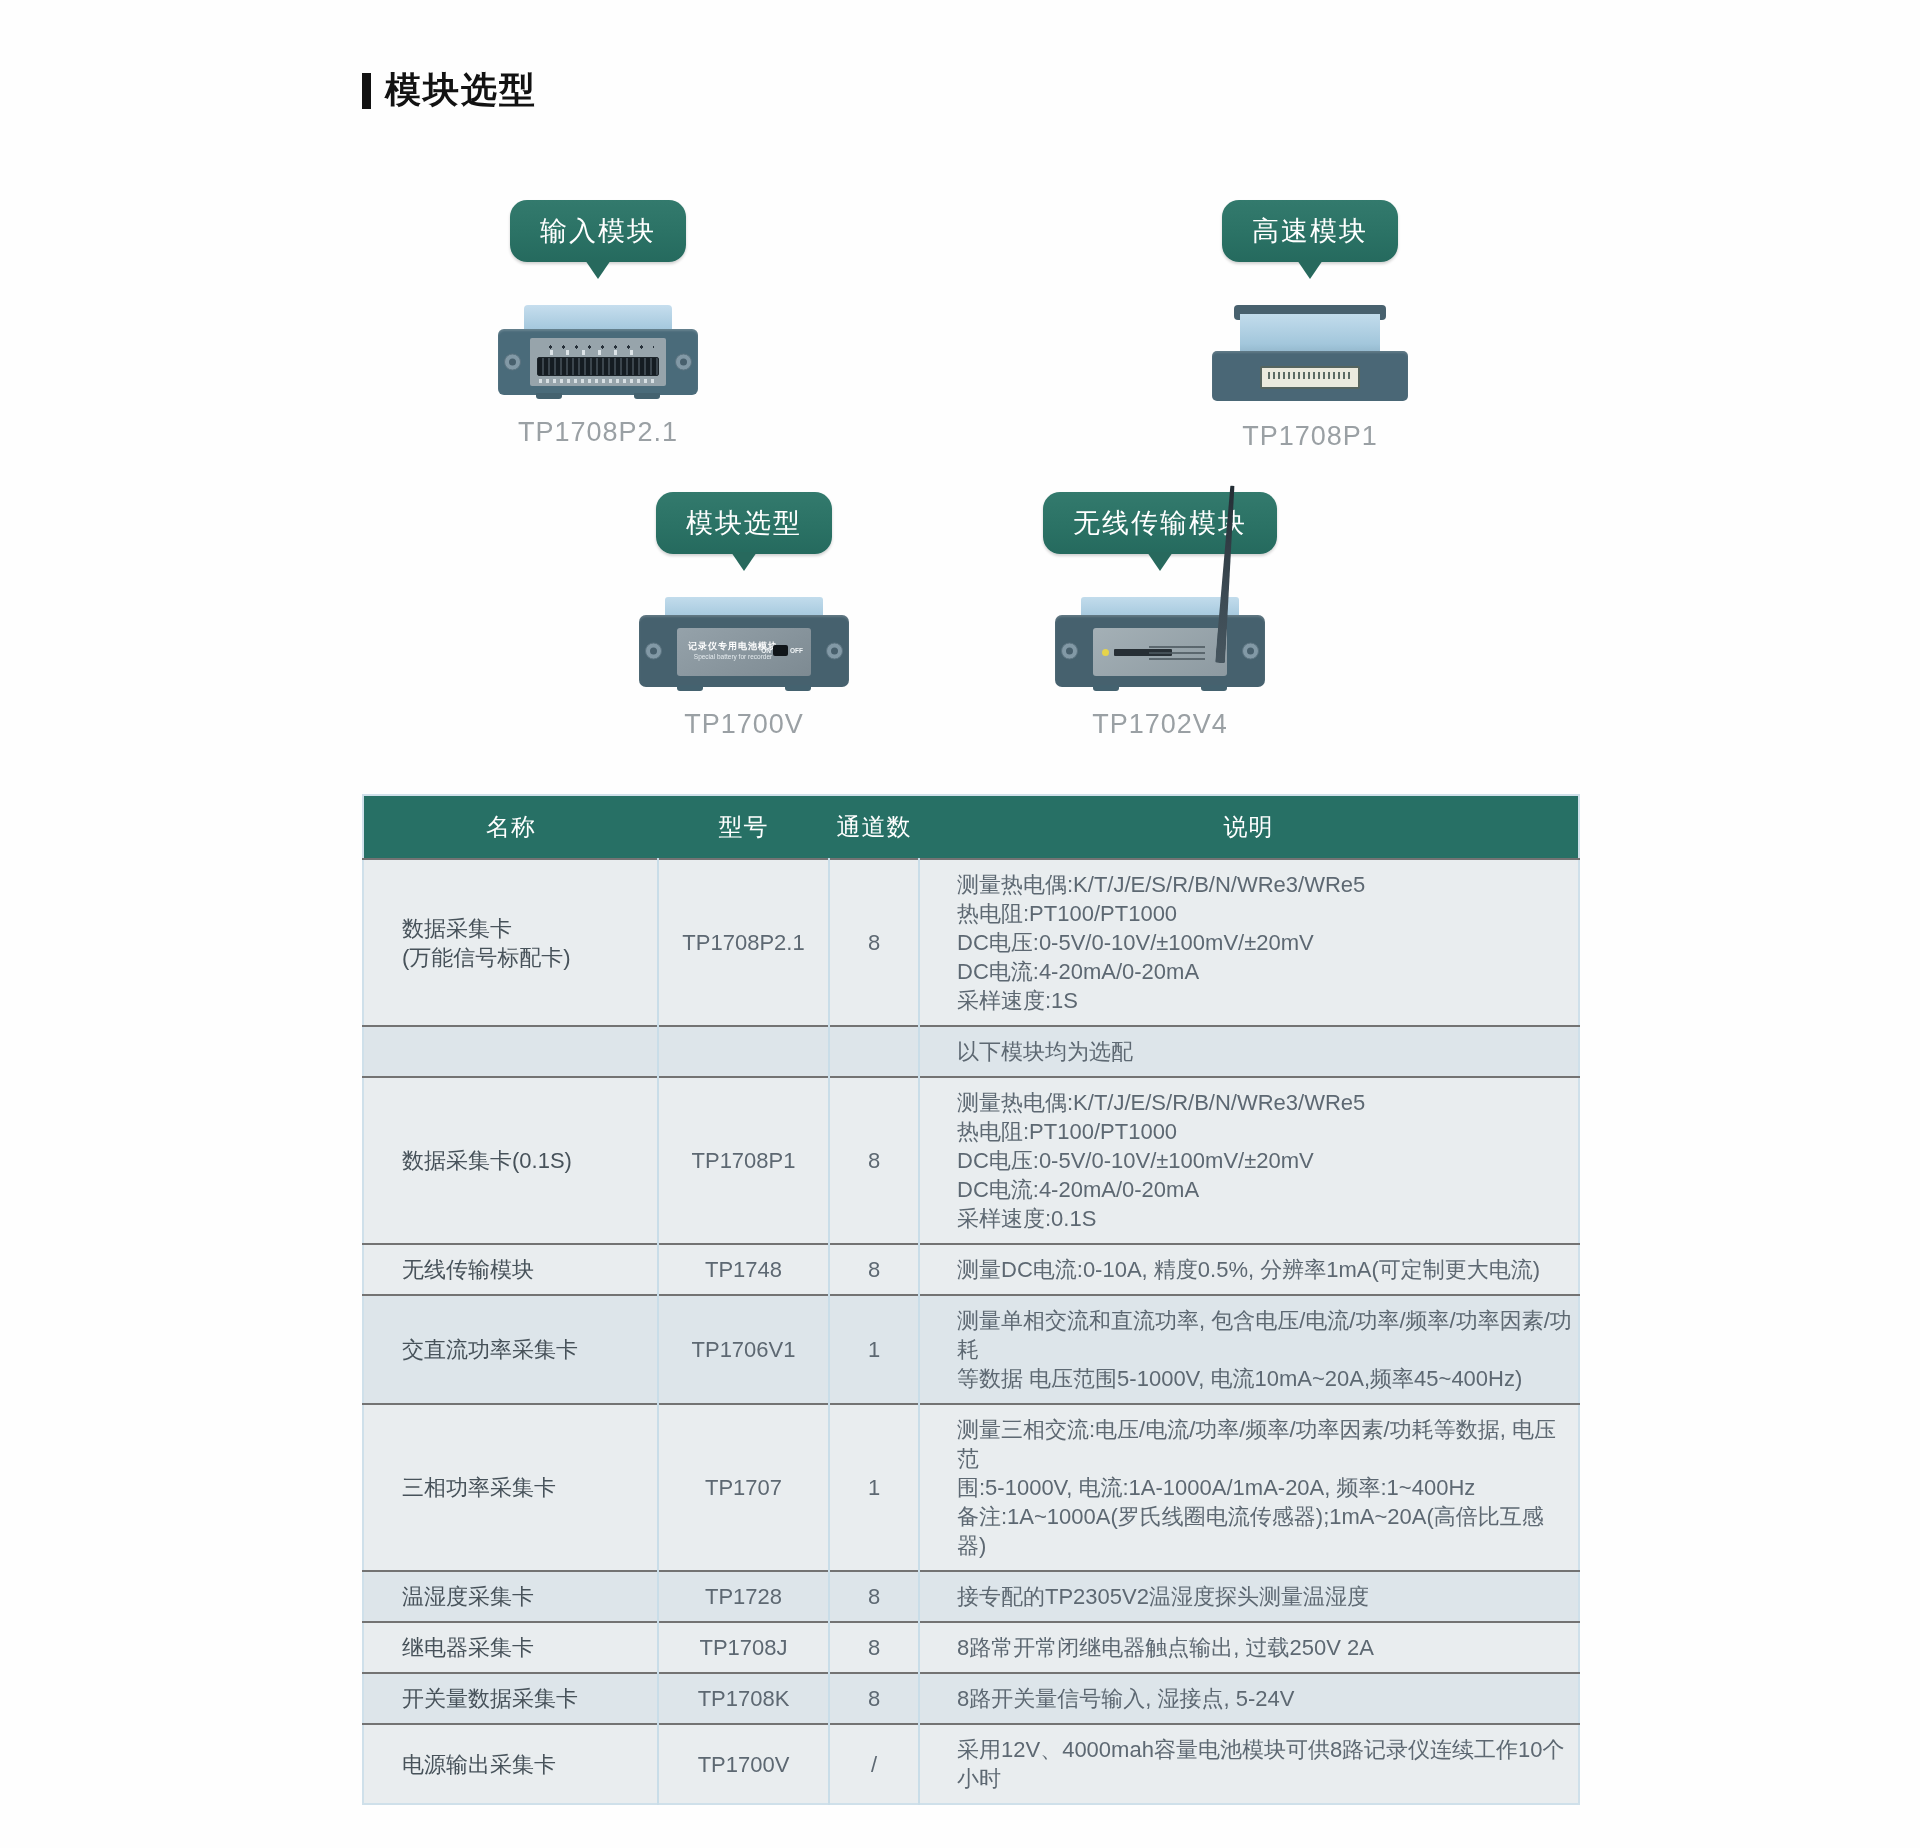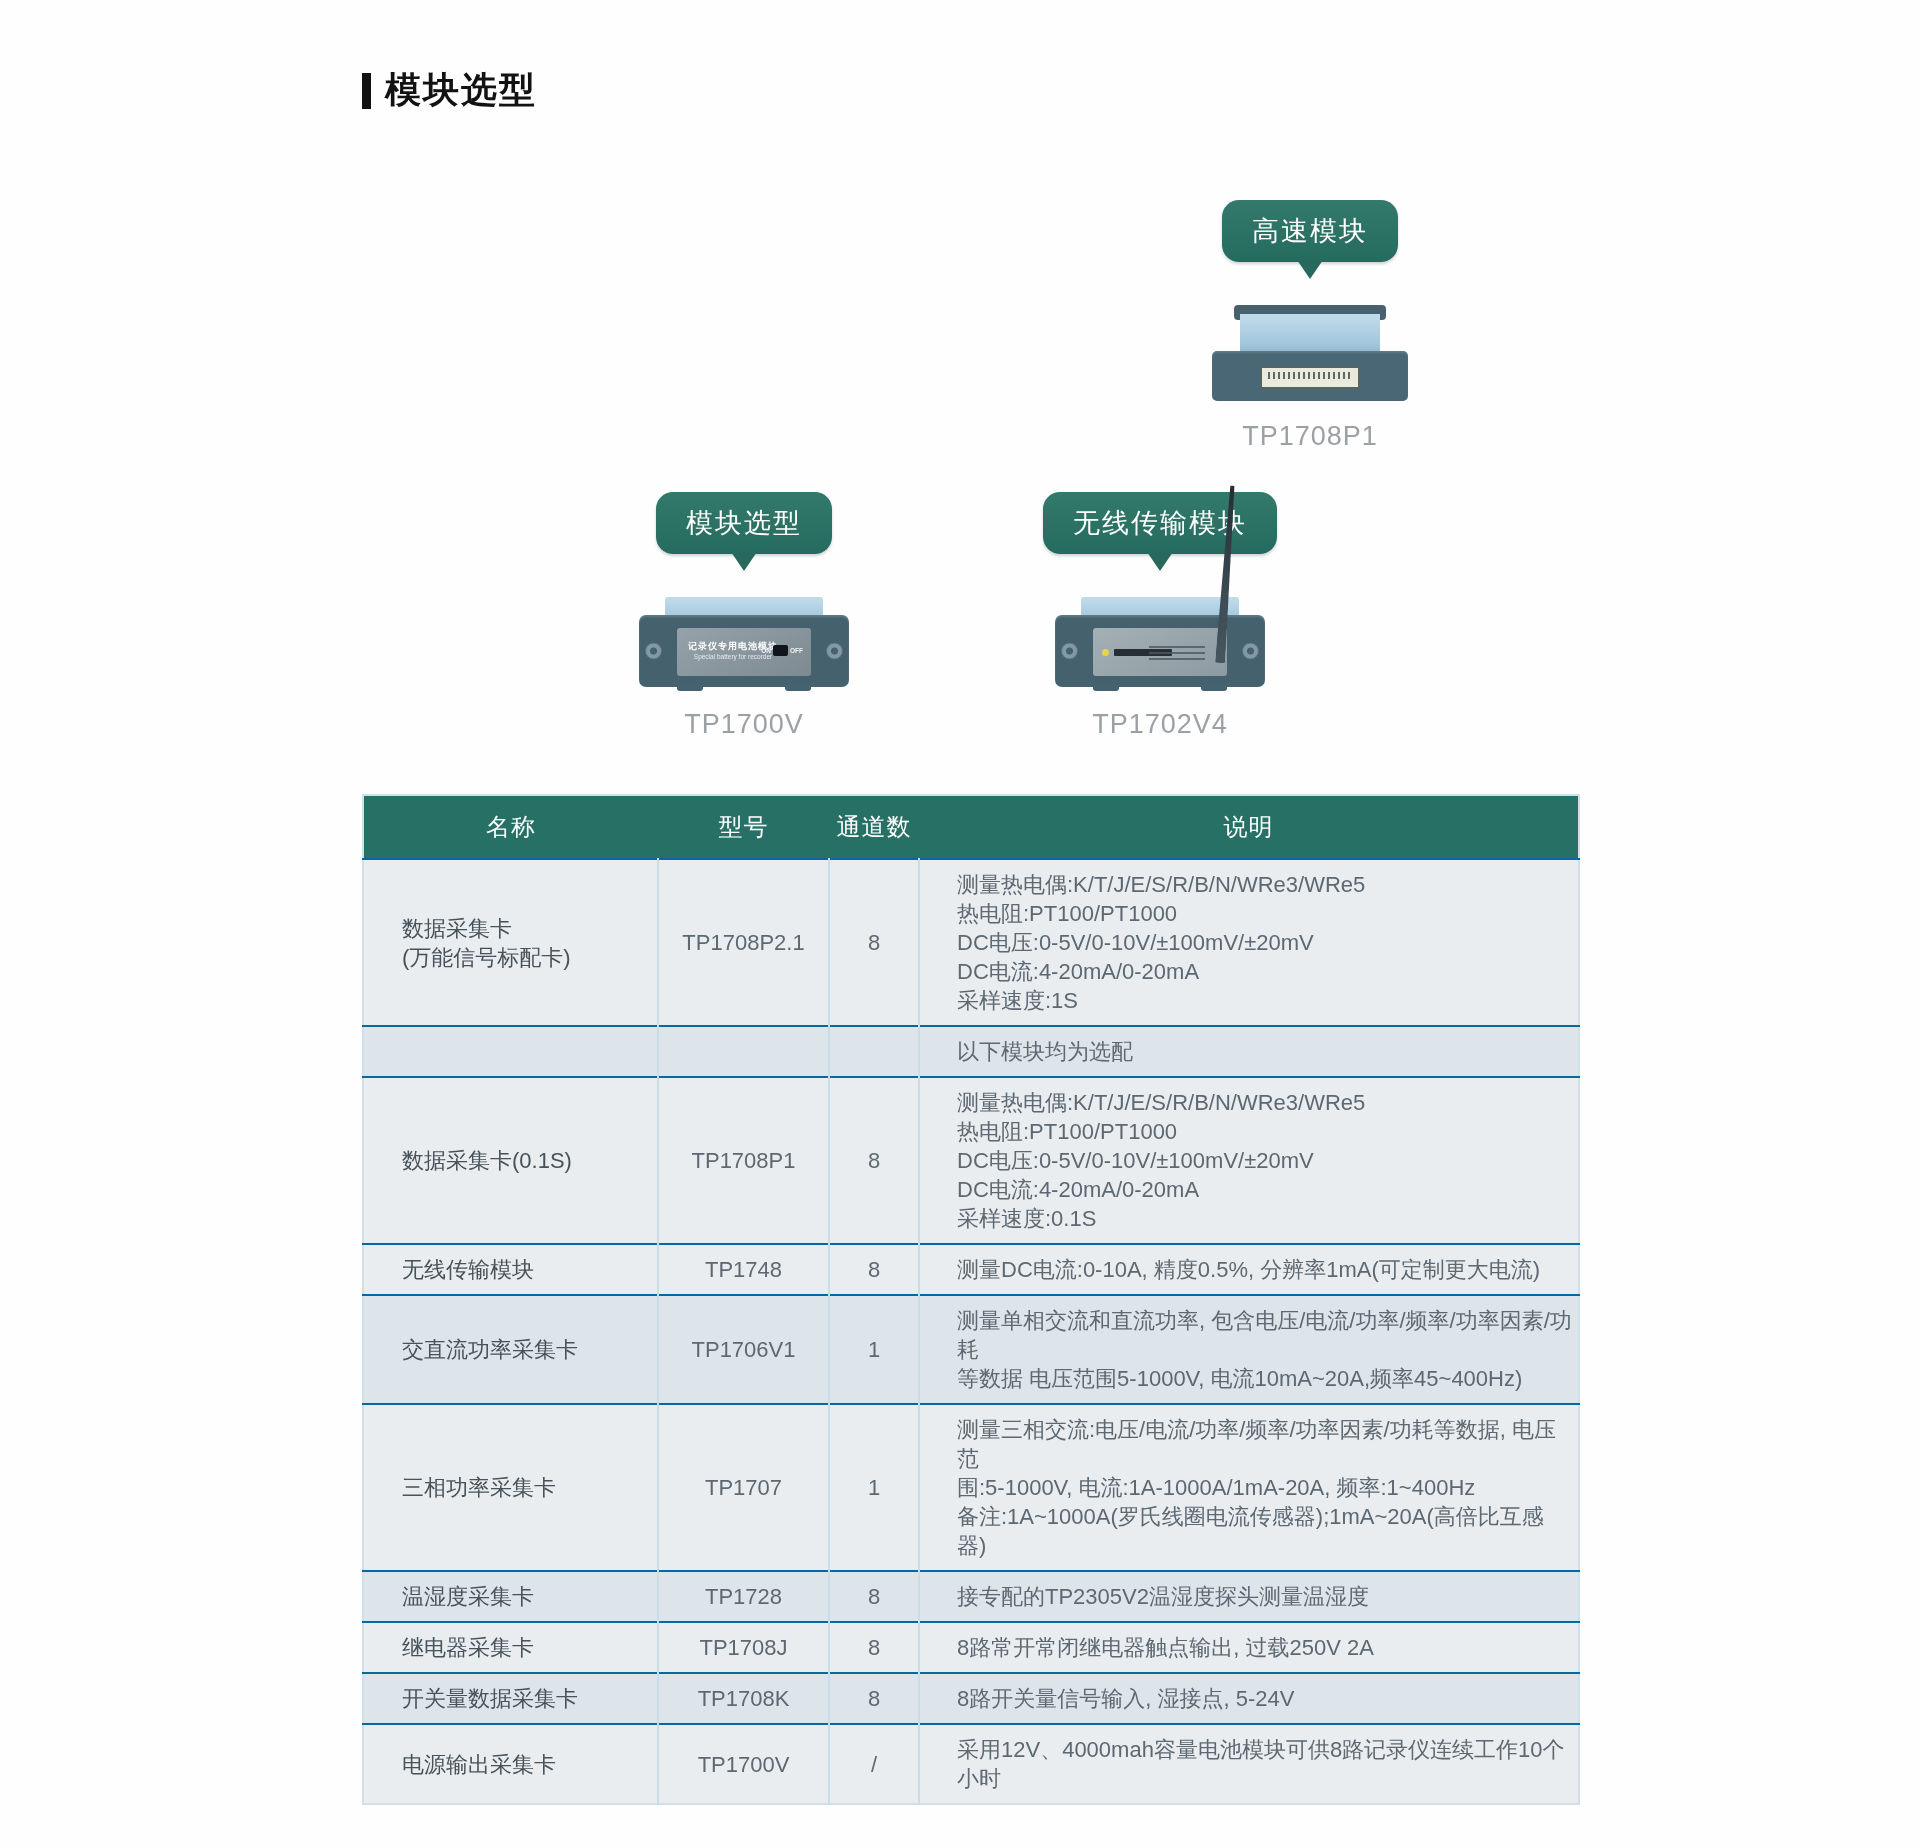--- a/index.html
+++ b/index.html
@@ -83,39 +83,61 @@
           background:linear-gradient(180deg,#232d34 0%,#3c4a53 60%,#46555e 100%);
           border-radius:5px 5px 2px 2px;transform:rotate(4deg);transform-origin:bottom center;
           clip-path:polygon(30% 0,70% 0,100% 100%,0 100%);}
 
   
   .spec-table{position:absolute;left:362px;top:794px;width:1216px;border-collapse:collapse;
               table-layout:fixed;border:2px solid #cfe0ea;}
   .spec-table th{background:#277065;color:#fff;font-size:24px;font-weight:400;letter-spacing:1px;
                  padding:15px 0;border:none;}
   .spec-table td{font-size:22px;line-height:29px;vertical-align:middle;
-                 border-top:2px solid #0369a1;}
+                 border-top:2px solid #737373;}
   .spec-table td:not(:last-child){border-right:2px solid #c9dde8;}
   tr.row-light td{background:#e9edef;}
   tr.row-dark  td{background:#dde5ea;}
   .td-name{color:#47525a;padding:10px 8px 10px 38px;white-space:pre-line;}
   .td-model{color:#5d6872;text-align:center;padding:10px 2px;}
   .td-ch{color:#5d6872;text-align:center;padding:10px 2px;}
   .td-desc{color:#5d6872;padding:10px 5px 10px 37px;white-space:pre-line;}
 </style>
 </head>
 <body>
 
 <div id="canvas">
 
   <div class="page-title">
     <span class="title-bar"></span>
     <span class="title-text">模块选型</span>
   </div>
 
+  <div class="module-col" style="left:458px;top:200px">
+    <div class="bubble">
+      <span>输入模块</span>
+    </div>
+    <div class="bubble-tail"></div>
+    <div class="device dev-terminal">
+      <div class="dt-top"></div>
+      <div class="dt-body">
+        <span class="screw screw-l"></span>
+        <span class="screw screw-r"></span>
+        <span class="foot foot-l"></span>
+        <span class="foot foot-r"></span>
+      </div>
+      <div class="dt-panel">
+        <div class="dt-dots"></div>
+        <div class="dt-nums"></div>
+        <div class="dt-strip"></div>
+        <div class="dt-abc"></div>
+      </div>
+    </div>
+    <div class="model-label">TP1708P2.1</div>
+  </div>
 
 
   <div class="module-col" style="left:1170px;top:200px">
     <div class="bubble">
       <span>高速模块</span>
     </div>
     <div class="bubble-tail"></div>
     <div class="device dev-hs">
       <div class="hs-cap"></div>
       <div class="hs-blue"></div>

